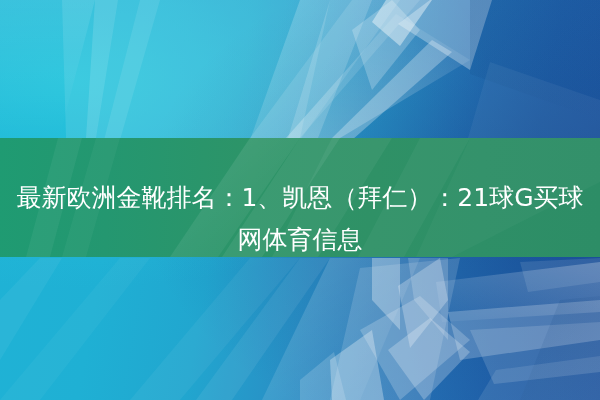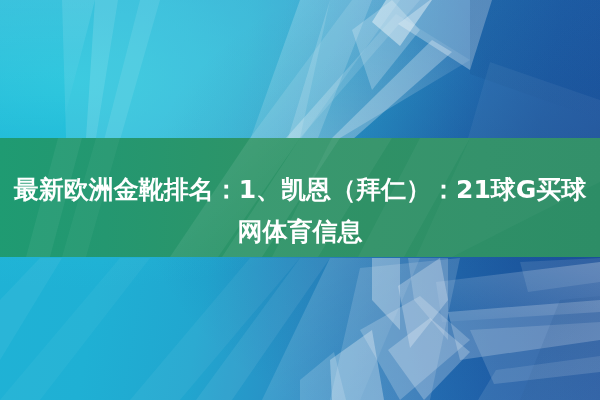--- a/index.html
+++ b/index.html
@@ -74,30 +74,30 @@
   .band-facets {
     position: absolute;
     inset: 0;
     width: 600px;
     height: 119px;
   }
 
   .caption-text {
     position: absolute;
     left: 0;
-    top: 4px;
+    top: 12px;
     width: 600px;
     height: 137px;
     display: flex;
     align-items: center;
     justify-content: center;
     text-align: center;
     color: #ffffff;
     font-size: 25px;
-    font-weight: bold;
+    font-weight: normal;
     line-height: 42px;
     letter-spacing: 0px;
     padding: 0 12px;
     box-sizing: border-box;
     white-space: pre-wrap;
   }
 </style>
 </head>
 <body>
 

